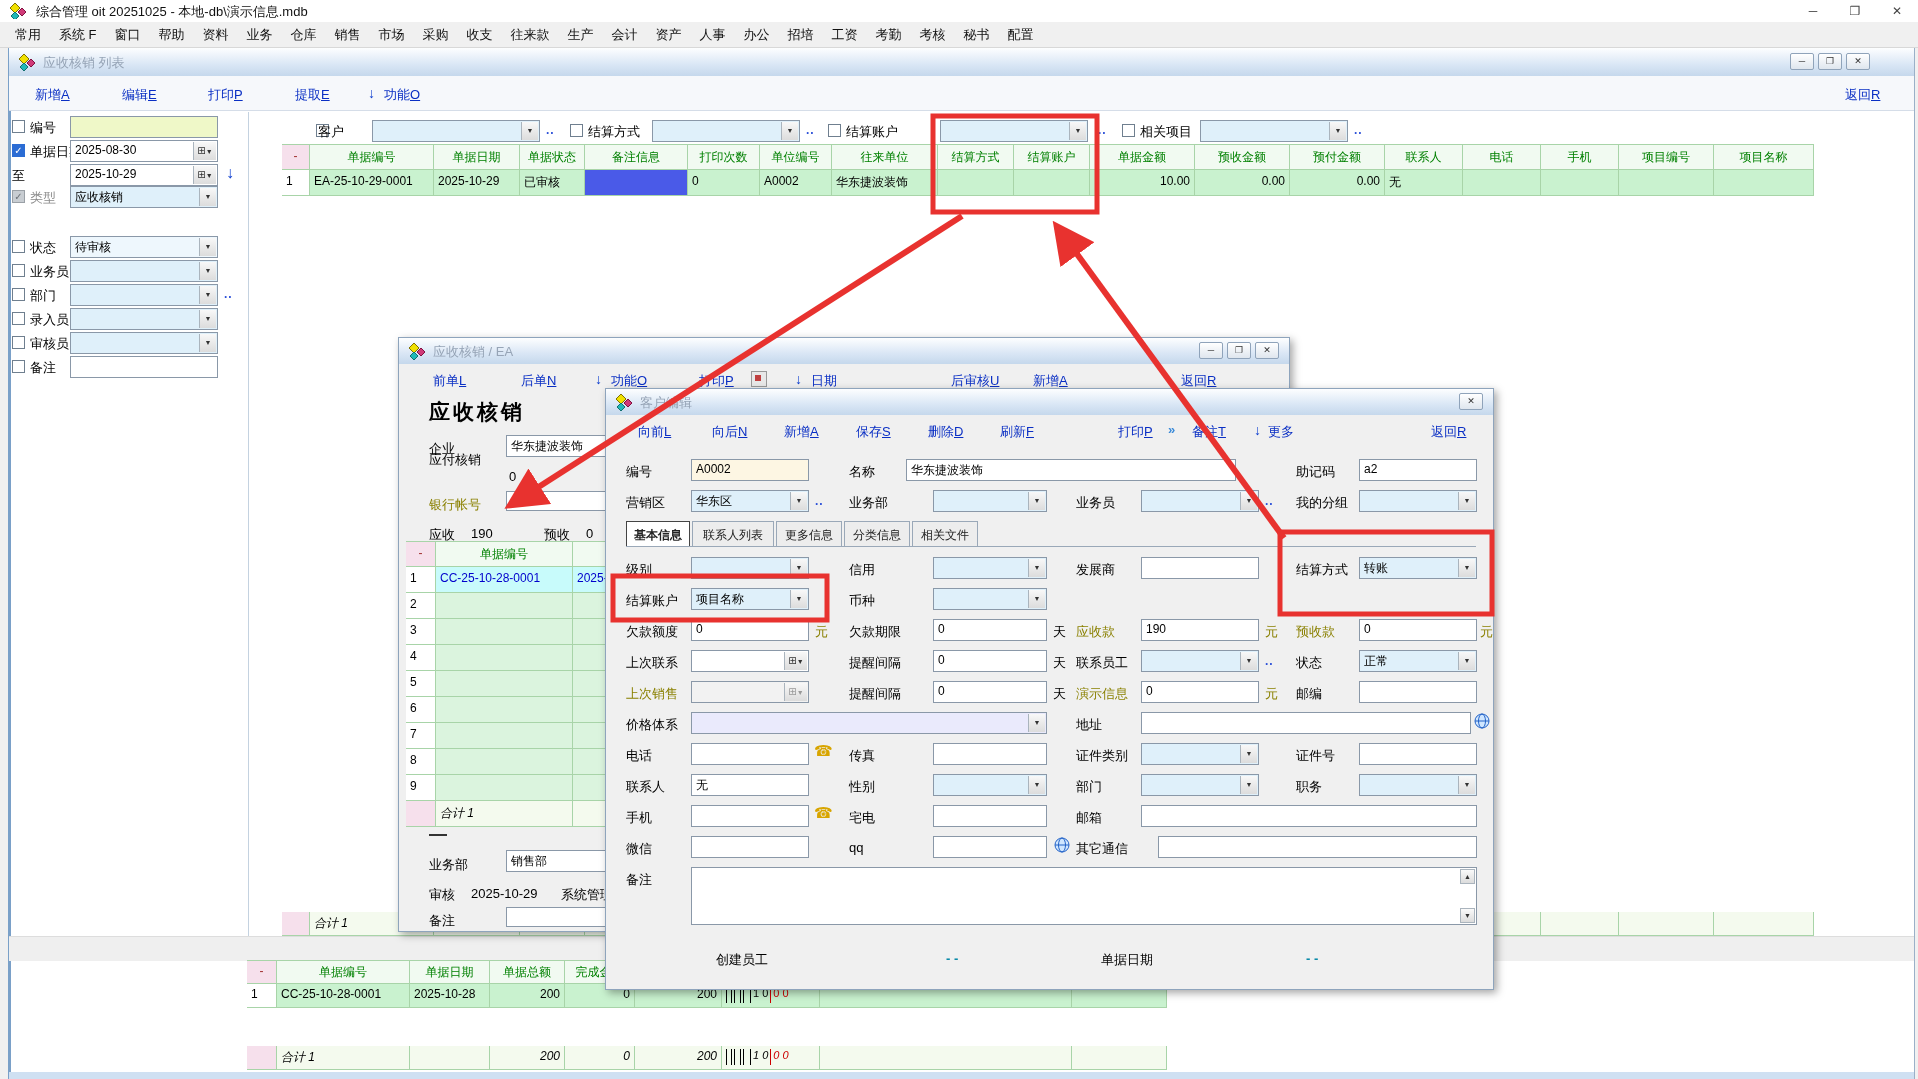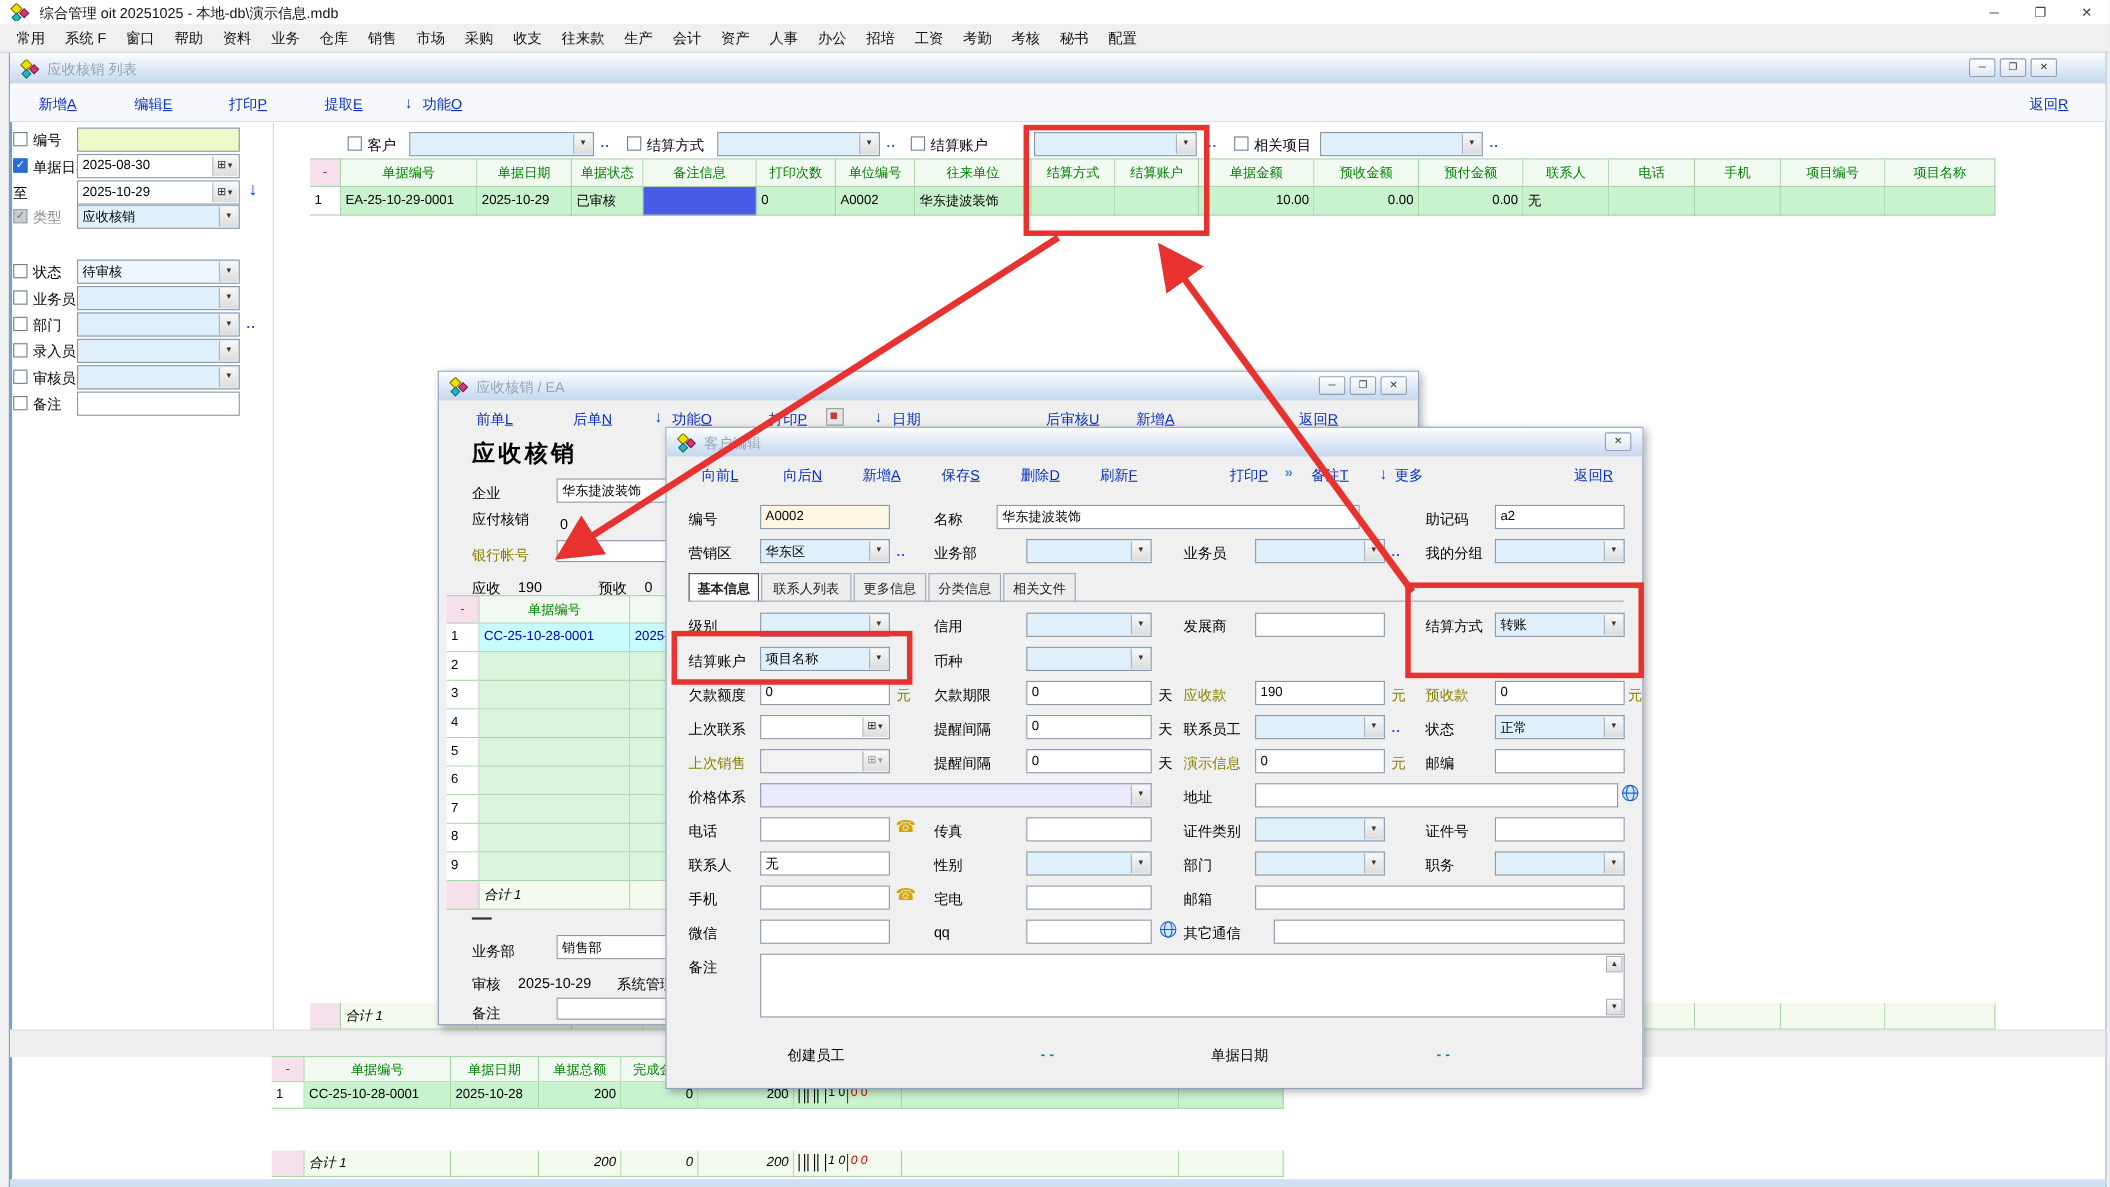--- a/index.html
+++ b/index.html
@@ -173,21 +173,21 @@
   <span class="lbl" style="left:30px;top:335px">审核员</span>
   <div class="combo" style="left:70px;top:332px;width:148px">
       <span class="dd">▼</span>
     </div>
 
   <span class="chk" style="left:12px;top:360px"></span>
   <span class="lbl" style="left:30px;top:359px">备注</span>
   <div class="inp" style="left:70px;top:356px;width:148px"></div>
 
   <span class="chk" style="left:316px;top:124px"></span>
-  <span class="lbl" style="left:334px;top:123px">客户</span>
+  <span class="lbl" style="left:318px;top:123px">客户</span>
   <div class="combo" style="left:372px;top:120px;width:168px">
       <span class="dd">▼</span>
     </div>
   <span class="abs dots" style="left:546px;top:123px">..</span>
 
   <span class="chk" style="left:570px;top:124px"></span>
   <span class="lbl" style="left:588px;top:123px">结算方式</span>
   <div class="combo" style="left:652px;top:120px;width:148px">
       <span class="dd">▼</span>
     </div>
@@ -353,21 +353,21 @@
       </span>
     <span class="abs barrow" style="left:396px;top:33px">↓</span>
     <span class="abs tlink" style="left:412px;top:34px"><span>日期</span></span>
     <span class="abs tlink" style="left:552px;top:34px"><span>后审核</span><span class="hk">U</span></span>
     <span class="abs tlink" style="left:634px;top:34px"><span>新增</span><span class="hk">A</span></span>
     <span class="abs tlink" style="left:782px;top:34px"><span>返回</span><span class="hk">R</span></span>
 
     <span class="abs" style="left:30px;top:60px;font-size:21px;font-weight:bold;letter-spacing:3px">应收核销</span>
     <span class="lbl" style="left:30px;top:102px">企业</span>
     <div class="inp" style="left:107px;top:97px;width:215px">华东捷波装饰</div>
-    <span class="lbl" style="left:30px;top:125px">应付核销</span>
+    <span class="lbl" style="left:30px;top:113px">应付核销</span>
     <span class="lbl" style="left:110px;top:131px">0</span>
     <span class="lbl olive" style="left:30px;top:158px">银行帐号</span>
     <div class="inp" style="left:107px;top:153px;width:215px;height:20px"></div>
     <span class="lbl" style="left:30px;top:188px">应收</span>
     <span class="lbl" style="left:72px;top:188px">190</span>
     <span class="lbl" style="left:145px;top:188px">预收</span>
     <span class="lbl" style="left:187px;top:188px">0</span>
 
     <div class="abs" style="left:7px;top:203px">
       <div class="trow" style="position:relative;">

